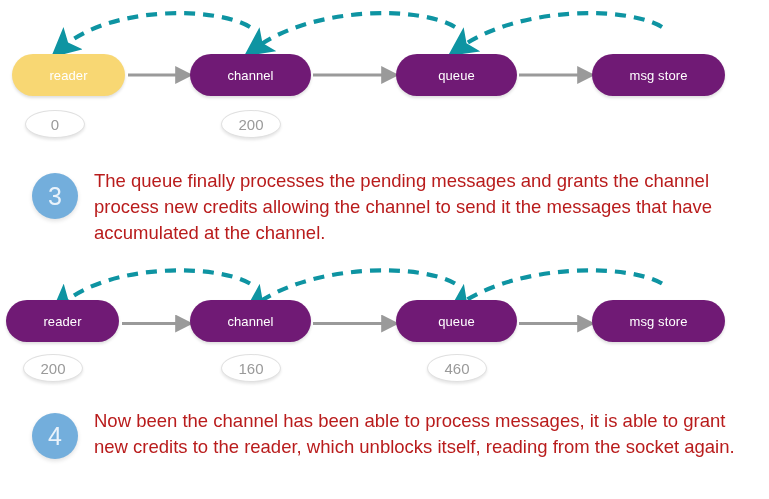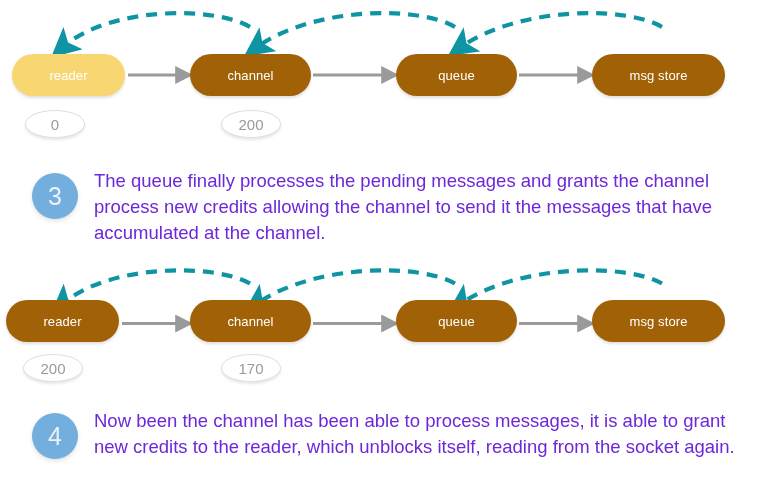--- a/index.html
+++ b/index.html
@@ -48,21 +48,21 @@
     box-sizing: border-box;
     display: flex;
     align-items: center;
     justify-content: center;
     color: #ffffff;
     font-size: 13px;
     letter-spacing: 0.1px;
     box-shadow: 0 2px 3px rgba(0,0,0,0.13);
     white-space: nowrap;
   }
-  .node.green  { background: #a16207; }
+  .node.green  { background: #701a75; }
   .node.yellow { background: #F8D773; }
 
   .badge {
     position: absolute;
     width: 60px;
     height: 28px;
     border-radius: 50%;
     background: #ffffff;
     border: 1px solid #e0e0e0;
     box-shadow: 0 2px 3px rgba(0,0,0,0.10);
@@ -97,21 +97,21 @@
     justify-content: center;
     font-size: 25px;
     box-shadow: 0 2px 4px rgba(0,0,0,0.12);
   }
 
   .step-text {
     position: absolute;
     left: 94px;
     top: 0px;
     width: 654px;
-    color: #6d28d9;
+    color: #b91c1c;
     font-size: 18.5px;
     line-height: 26px;
   }
 </style>
 </head>
 <body>
 
 <div class="stage">
 
   <div class="diagram row1">
@@ -194,21 +194,24 @@
       <span>queue</span>
     </div>
     <div class="node green" style="left:592px; top:40px; width:133px;">
       <span>msg store</span>
     </div>
 
     <div class="badge" style="left:23px; top:94px;">
       <span>200</span>
     </div>
     <div class="badge" style="left:221px; top:94px;">
-      <span>170</span>
+      <span>160</span>
+    </div>
+    <div class="badge" style="left:427px; top:94px;">
+      <span>460</span>
     </div>
   </div>
 
   <div class="step step4">
     <div class="step-circle">
       <span>4</span>
     </div>
     <div class="step-text">Now been the channel has been able to process messages, it is able to grant new credits to the reader, which unblocks itself, reading from the socket again.</div>
   </div>
 

